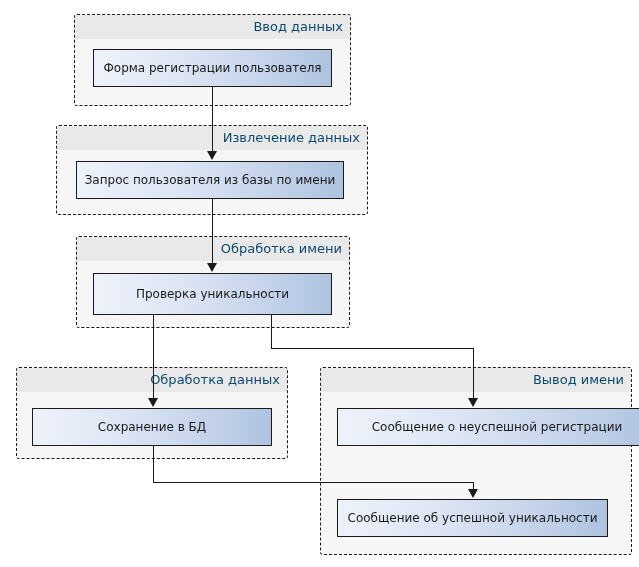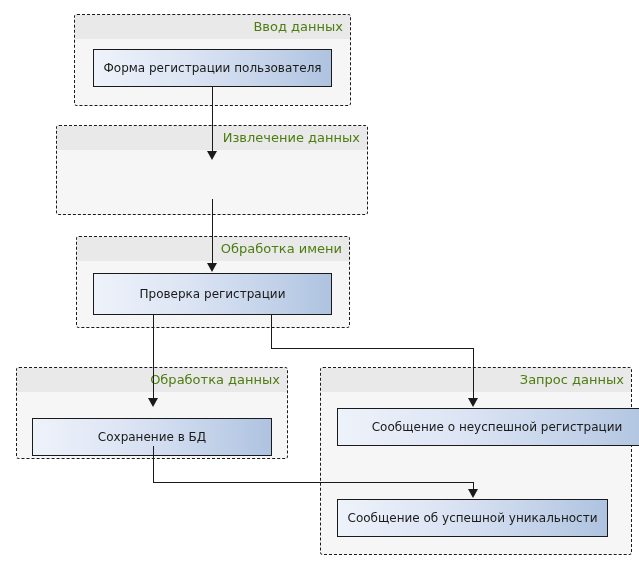--- a/index.html
+++ b/index.html
@@ -26,21 +26,21 @@
     background: #f6f6f6;
     overflow: hidden;
   }
   .group-header {
     position: absolute;
     left: 0;
     top: 0;
     right: 0;
     height: 24px;
     background: #e9e9e9;
-    color: #4d7c0f;
+    color: #0c4a6e;
     font-size: 13px;
     line-height: 24px;
     text-align: right;
     padding-right: 7px;
     box-sizing: border-box;
     white-space: nowrap;
     overflow: hidden;
   }
   
   .node {
@@ -83,33 +83,34 @@
 <div id="canvas">
 
   <div class="group" style="left:74px; top:14px; width:277px; height:92px;">
     <div class="group-header">Ввод данных</div>
   </div>
   <div class="node" style="left:93px; top:49px; width:239px; height:38px;">Форма регистрации пользователя</div>
 
   <div class="group" style="left:56px; top:125px; width:312px; height:90px;">
     <div class="group-header">Извлечение данных</div>
   </div>
+  <div class="node" style="left:76px; top:161px; width:268px; height:38px;">Запрос пользователя из базы по имени</div>
 
   <div class="group" style="left:76px; top:236px; width:274px; height:92px;">
     <div class="group-header">Обработка имени</div>
   </div>
-  <div class="node" style="left:93px; top:273px; width:239px; height:42px;">Проверка регистрации</div>
+  <div class="node" style="left:93px; top:273px; width:239px; height:42px;">Проверка уникальности</div>
 
   <div class="group" style="left:16px; top:367px; width:272px; height:92px;">
     <div class="group-header">Обработка данных</div>
   </div>
-  <div class="node" style="left:32px; top:408px; width:240px; height:38px;margin-top:10px;">Сохранение в БД</div>
+  <div class="node" style="left:32px; top:408px; width:240px; height:38px;">Сохранение в БД</div>
 
   <div class="group" style="left:320px; top:367px; width:312px; height:188px;">
-    <div class="group-header">Запрос данных</div>
+    <div class="group-header">Вывод имени</div>
   </div>
   <div class="node" style="left:337px; top:408px; width:320px; height:38px;">Сообщение о неуспешной регистрации</div>
   <div class="node" style="left:337px; top:499px; width:271px; height:38px;">Сообщение об успешной уникальности</div>
 
   <div class="layer-edges">
 
     <div class="conn-v" style="left:212px; top:87px; height:66px;"></div>
     <div class="arrowhead" style="left:207px; top:151px;"></div>
 
     <div class="conn-v" style="left:212px; top:199px; height:66px;"></div>

